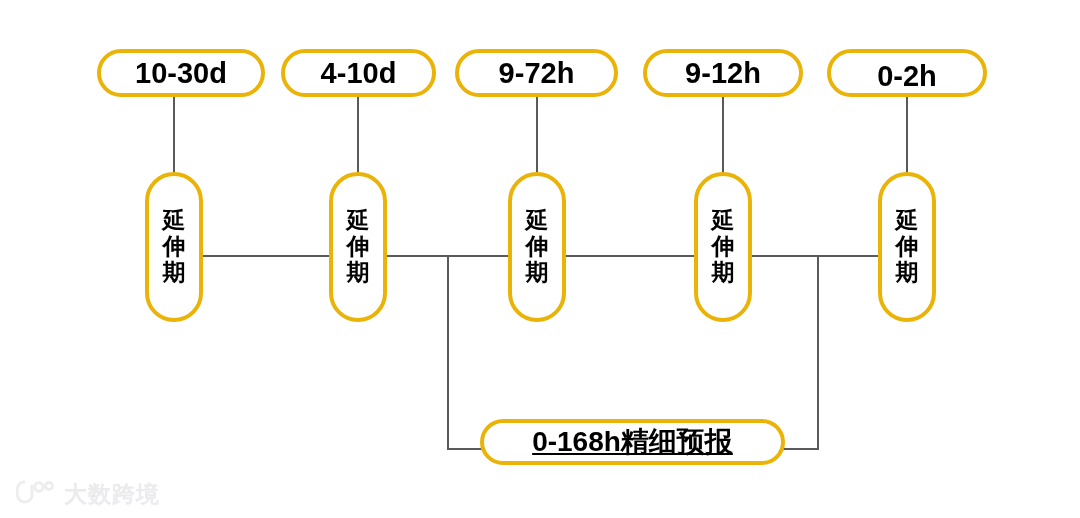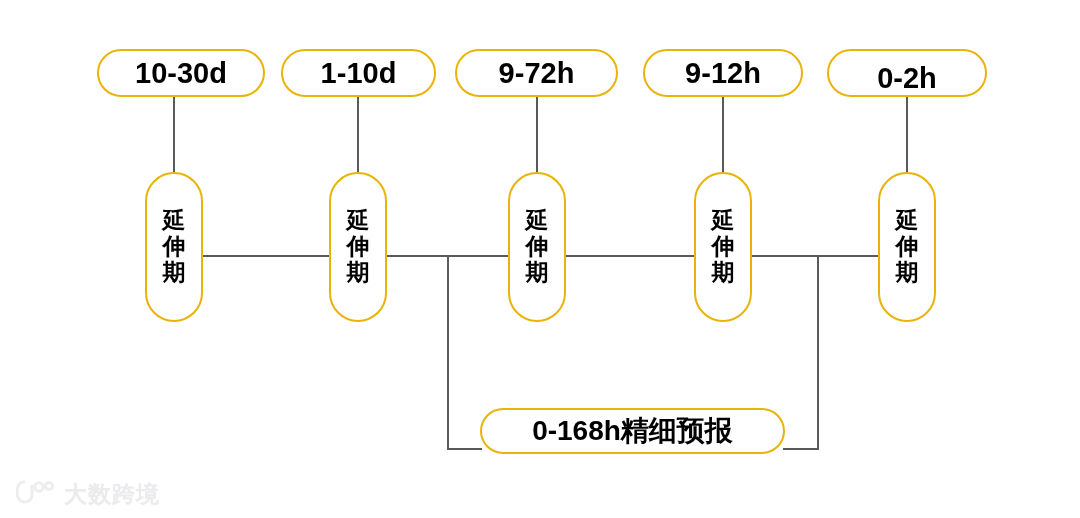--- a/index.html
+++ b/index.html
@@ -25,21 +25,21 @@
     background: #5a5a5a;
   }
   .line.v { width: 2px; }
   .line.h { height: 2px; }
 
   
   .pill {
     position: absolute;
     box-sizing: border-box;
     background: #ffffff;
-    border: 2px solid #eab308;
+    border: 4px solid #eab308;
     display: flex;
     align-items: center;
     justify-content: center;
     color: #000000;
     font-weight: bold;
     letter-spacing: 0px;
   }
 
   
   .pill.top {
@@ -112,21 +112,21 @@
   <div class="line v" style="left:447px; top:255px; height:195px;"></div>
   <div class="line h" style="left:447px; top:448px; width:35px;"></div>
 
   <div class="line v" style="left:817px; top:255px; height:195px;"></div>
   <div class="line h" style="left:783px; top:448px; width:36px;"></div>
 
   <div class="pill top" style="left:97px; top:49px; width:168px;">
     <span>10-30d</span>
   </div>
   <div class="pill top" style="left:281px; top:49px; width:155px;">
-    <span>1-10d</span>
+    <span>4-10d</span>
   </div>
   <div class="pill top" style="left:455px; top:49px; width:163px;">
     <span>9-72h</span>
   </div>
   <div class="pill top" style="left:643px; top:49px; width:160px;">
     <span>9-12h</span>
   </div>
   <div class="pill top" style="left:827px; top:49px; width:160px;align-items:flex-end;">
     <span>0-2h</span>
   </div>
@@ -160,21 +160,21 @@
     </div>
   </div>
   <div class="pill vert" style="left:878px; top:172px;">
     <div class="stack">
       <span>延</span>
       <span>伸</span>
       <span>期</span>
     </div>
   </div>
 
-  <div class="pill bottom" style="left:480px; top:408px; width:305px;">
+  <div class="pill bottom" style="left:480px; top:419px; width:305px;text-decoration:underline;">
     <span>0-168h精细预报</span>
   </div>
 
   <div id="watermark">
     <span class="wm-logo">
       <svg width="40" height="28" viewBox="0 0 40 28" aria-hidden="true">
         <path d="M8 4 C3 4 1 9 1 14 C1 20 4 24 9 24 C13 24 16 21 16 17 L16 8" fill="none" stroke="#ececef" stroke-width="3" stroke-linecap="round"></path>
         <circle cx="23" cy="9" r="4.2" fill="none" stroke="#ececef" stroke-width="3"></circle>
         <circle cx="33" cy="8" r="3.6" fill="none" stroke="#ececef" stroke-width="3"></circle>
       </svg>

